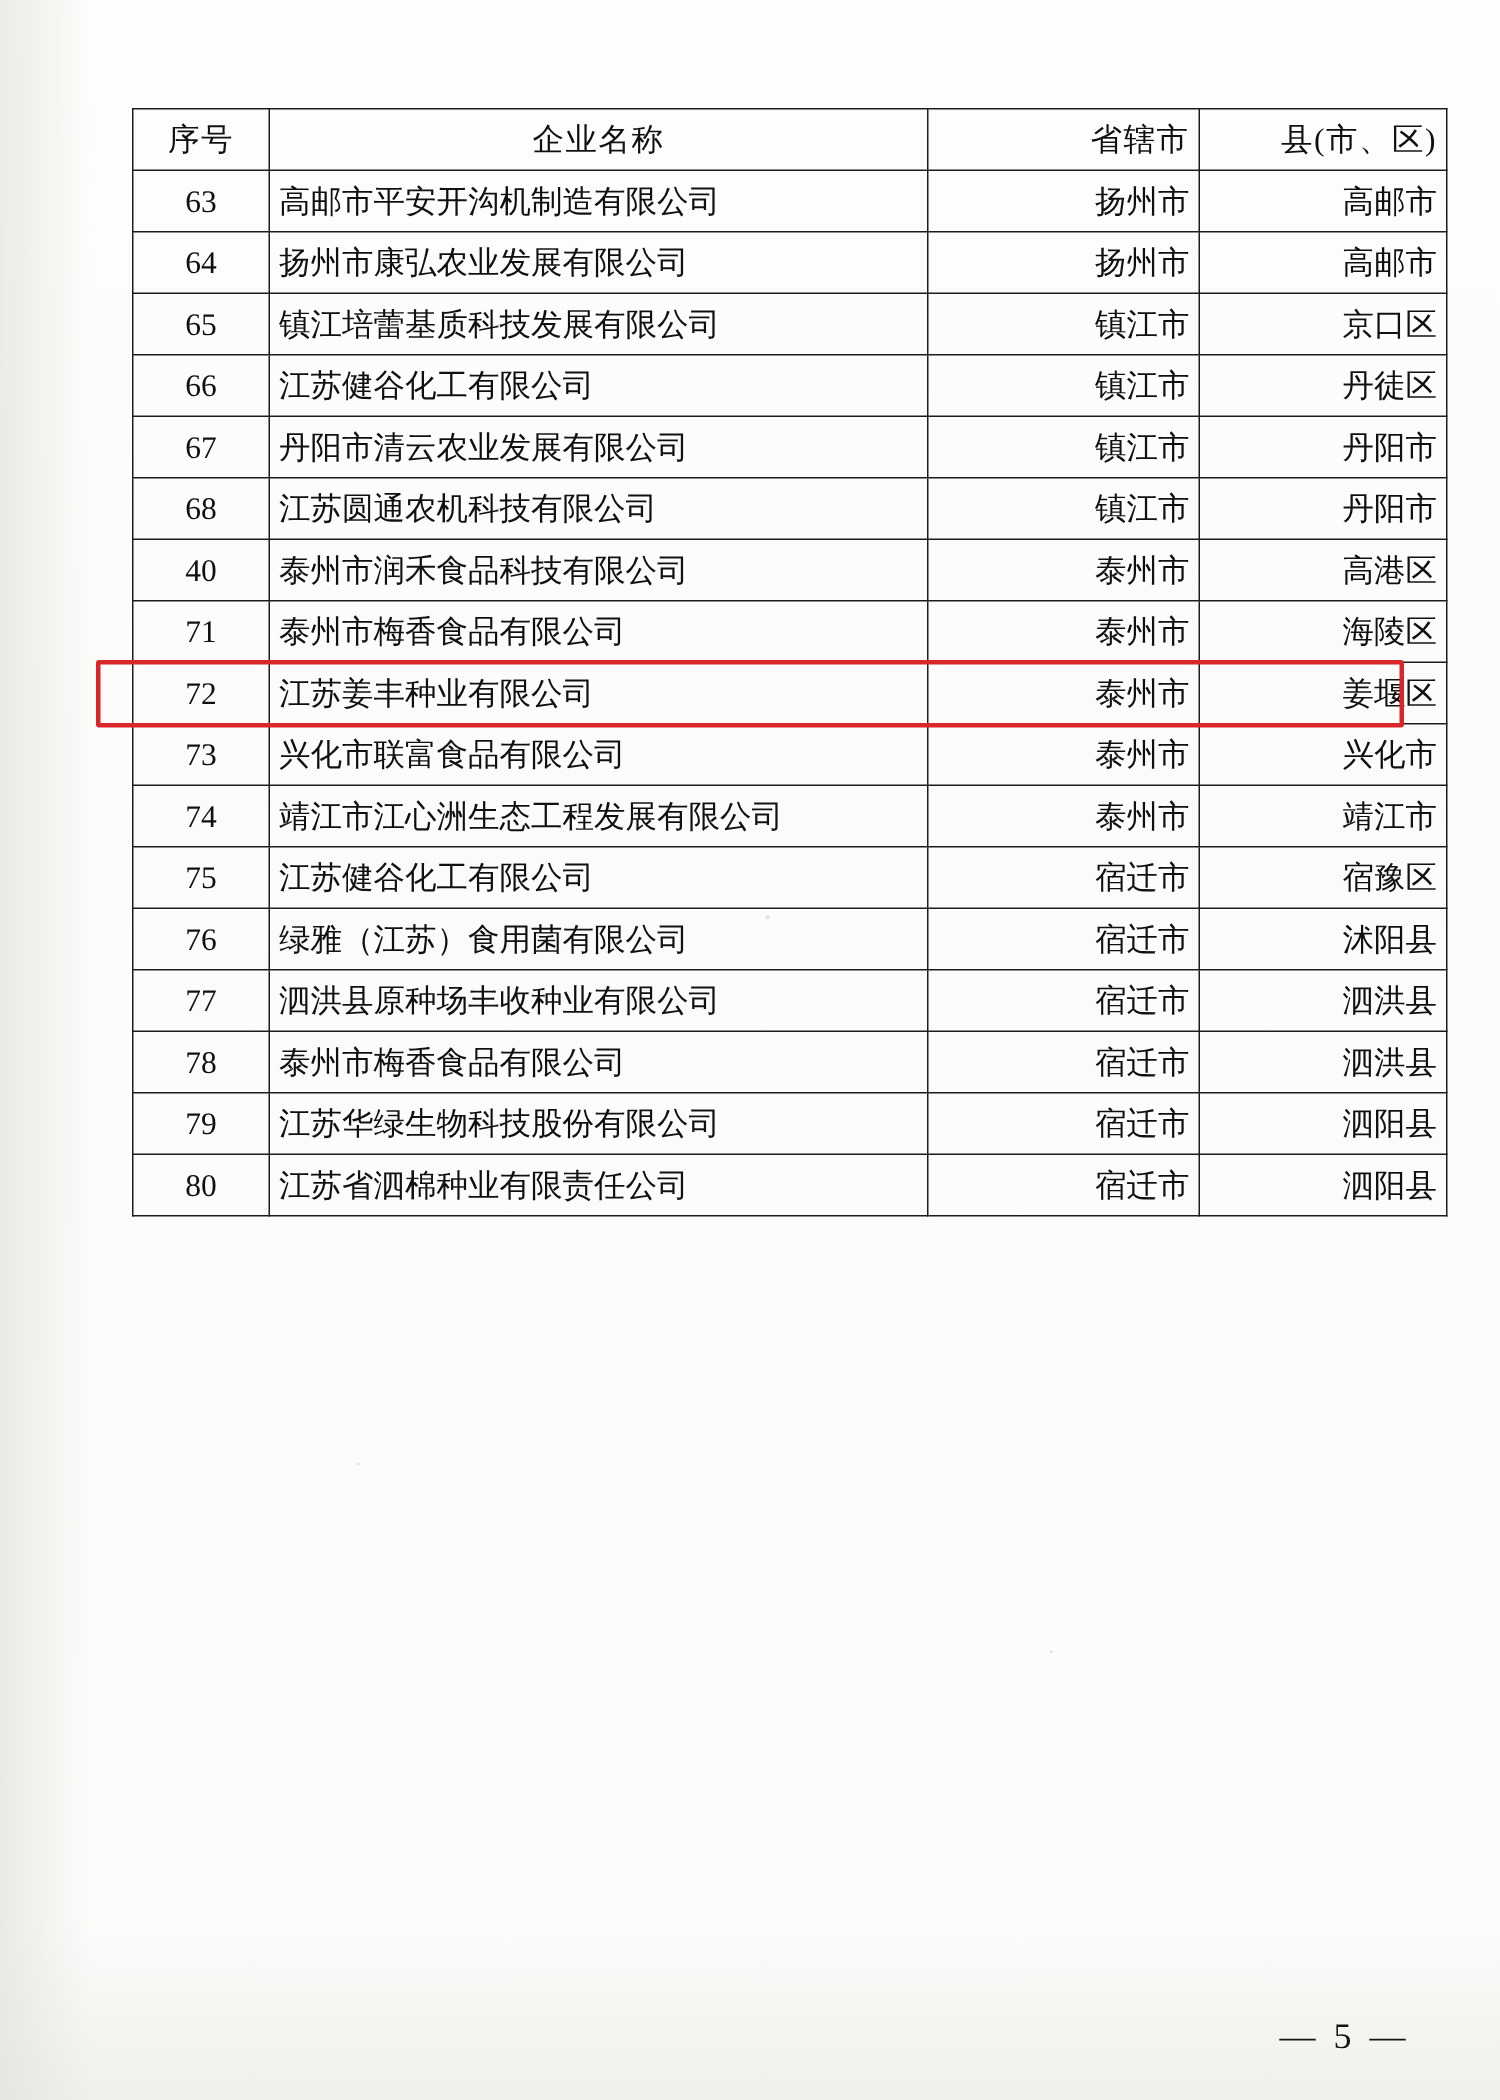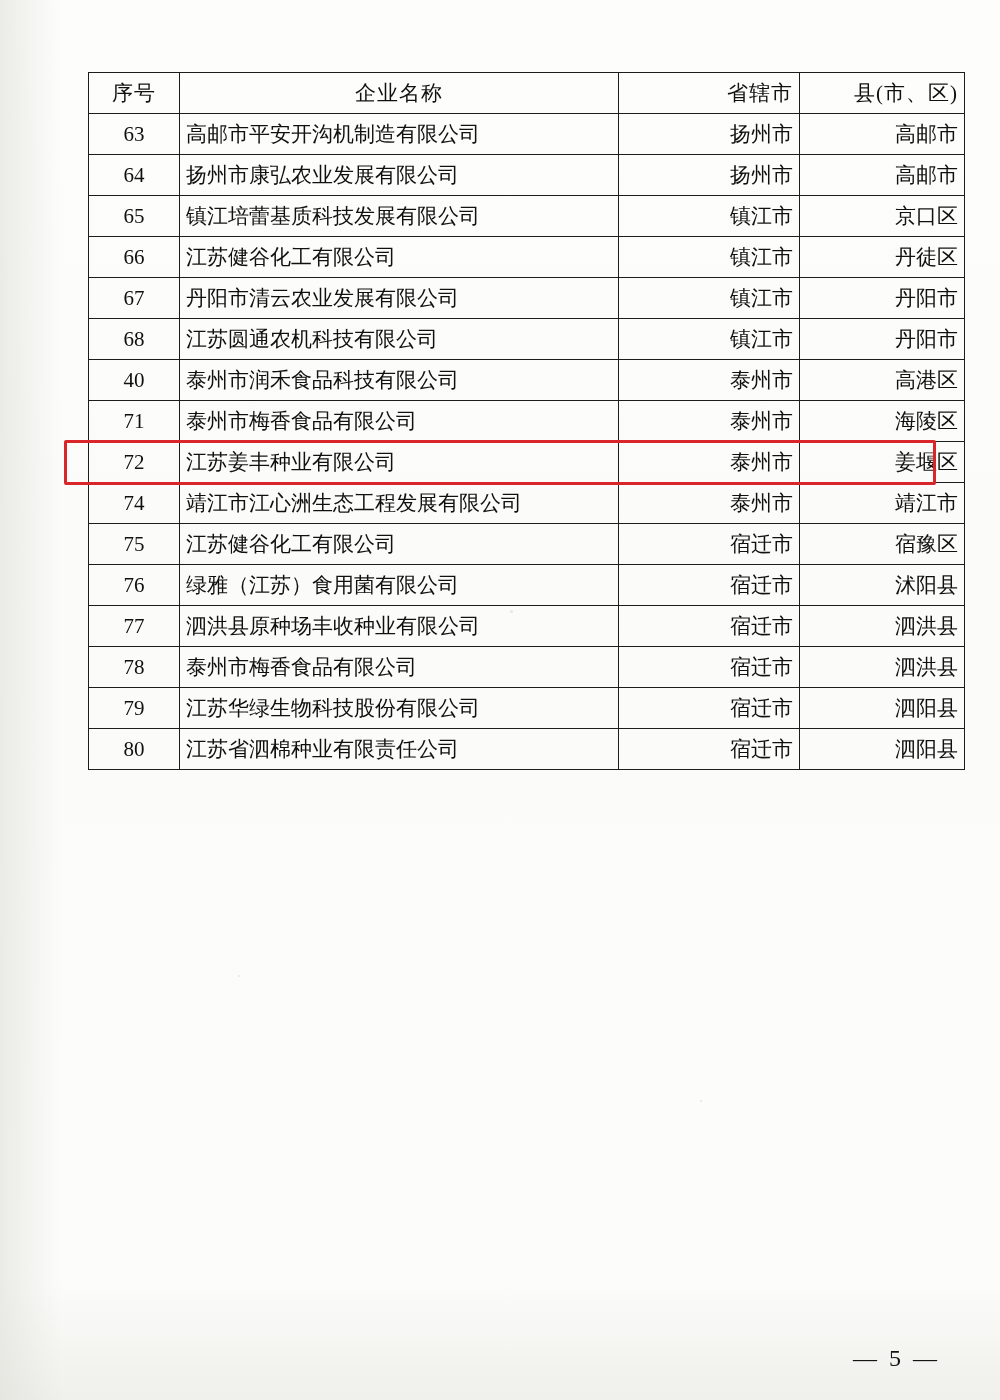--- a/index.html
+++ b/index.html
@@ -171,20 +171,26 @@
             <td class="col-city">泰州市</td>
             <td class="col-county">海陵区</td>
           </tr>
           <tr>
             <td class="col-no">72</td>
             <td class="col-name">江苏姜丰种业有限公司</td>
             <td class="col-city">泰州市</td>
             <td class="col-county">姜堰区</td>
           </tr>
           <tr>
+            <td class="col-no">73</td>
+            <td class="col-name">兴化市联富食品有限公司</td>
+            <td class="col-city">泰州市</td>
+            <td class="col-county">兴化市</td>
+          </tr>
+          <tr>
             <td class="col-no">74</td>
             <td class="col-name">靖江市江心洲生态工程发展有限公司</td>
             <td class="col-city">泰州市</td>
             <td class="col-county">靖江市</td>
           </tr>
           <tr>
             <td class="col-no">75</td>
             <td class="col-name">江苏健谷化工有限公司</td>
             <td class="col-city">宿迁市</td>
             <td class="col-county">宿豫区</td>

